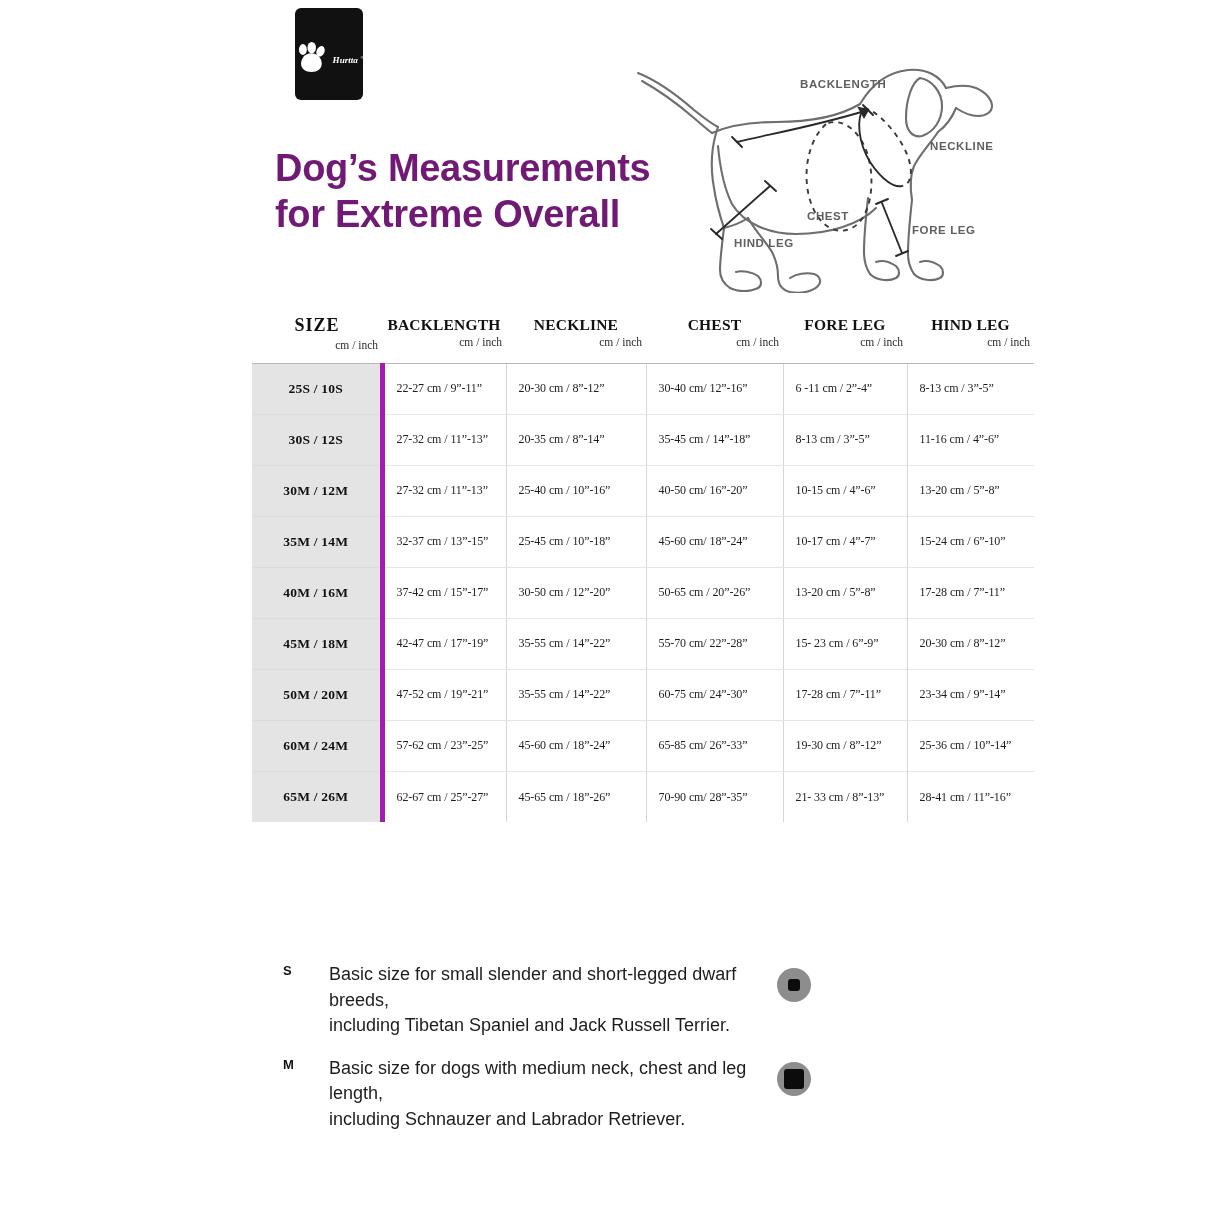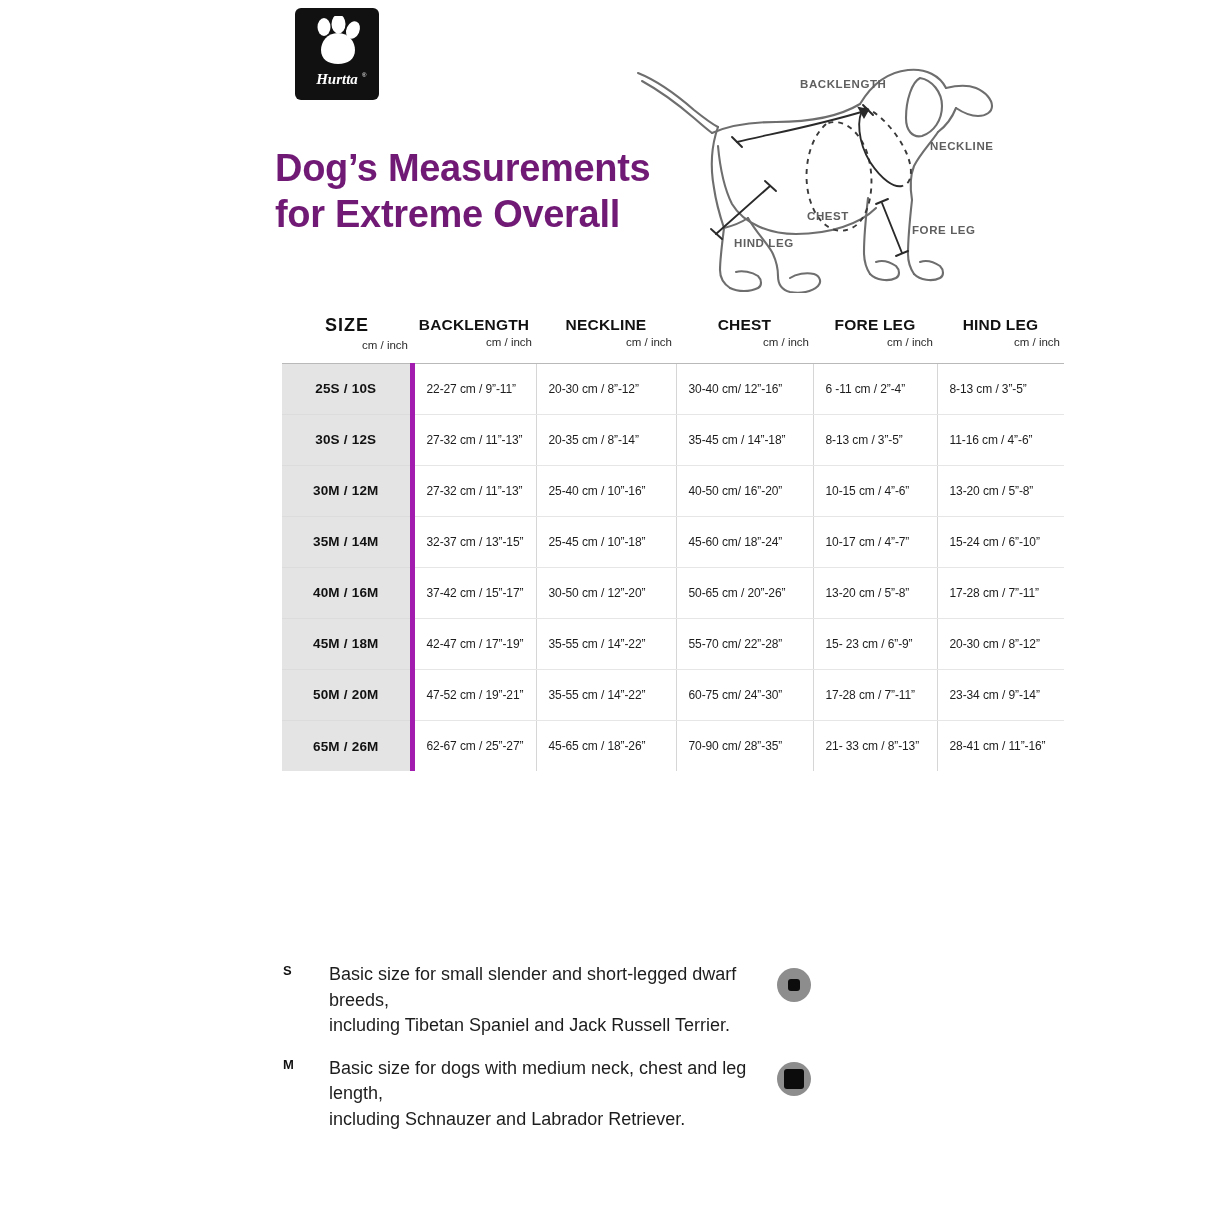--- a/index.html
+++ b/index.html
@@ -15,26 +15,26 @@
     color: #1a1a1a;
     position: relative;
     overflow: hidden;
   }
 
   
   .logo-box {
     position: absolute;
     left: 295px;
     top: 8px;
-    width: 84px;
+    width: 68px;
     height: 92px;
     background: #111111;
     border-radius: 6px;
     display: flex;
-    flex-direction: column;
+    flex-direction: row;
     align-items: center;
     justify-content: flex-start;
     padding-top: 8px;
   }
   .logo-paw { width: 52px; height: 50px; display:block; }
   .logo-word { margin-top: 3px; }
 
   
   .title {
     position: absolute;
@@ -54,23 +54,24 @@
     left: 620px;
     top: 48px;
     width: 400px;
     height: 245px;
   }
   .diagram svg { width: 100%; height: 100%; display: block; }
 
   
   .table-wrap {
     position: absolute;
-    left: 282px;
+    left: 252px;
     top: 312px;
     width: 782px;
+    font-family: Liberation Serif, serif;
   }
   table.sizes {
     width: 782px;
     border-collapse: collapse;
     table-layout: fixed;
   }
   table.sizes col.c-size  { width: 130px; }
   table.sizes col.c-back  { width: 124px; }
   table.sizes col.c-neck  { width: 140px; }
   table.sizes col.c-chest { width: 137px; }
@@ -359,20 +360,28 @@
           <td>15- 23 cm / 6”-9”</td>
           <td class="last-col">20-30 cm / 8”-12”</td>
         </tr>
         <tr>
           <td class="size-cell">50M / 20M</td>
           <td>47-52 cm / 19”-21”</td>
           <td>35-55 cm / 14”-22”</td>
           <td>60-75 cm/ 24”-30”</td>
           <td>17-28 cm / 7”-11”</td>
           <td class="last-col">23-34 cm / 9”-14”</td>
+        </tr>
+        <tr>
+          <td class="size-cell">60M / 24M</td>
+          <td>57-62 cm / 23”-25”</td>
+          <td>45-60 cm / 18”-24”</td>
+          <td>65-85 cm/ 26”-33”</td>
+          <td>19-30 cm / 8”-12”</td>
+          <td class="last-col">25-36 cm / 10”-14”</td>
         </tr>
         <tr>
           <td class="size-cell">65M / 26M</td>
           <td>62-67 cm / 25”-27”</td>
           <td>45-65 cm / 18”-26”</td>
           <td>70-90 cm/ 28”-35”</td>
           <td>21- 33 cm / 8”-13”</td>
           <td class="last-col">28-41 cm / 11”-16”</td>
         </tr>
       </tbody>

